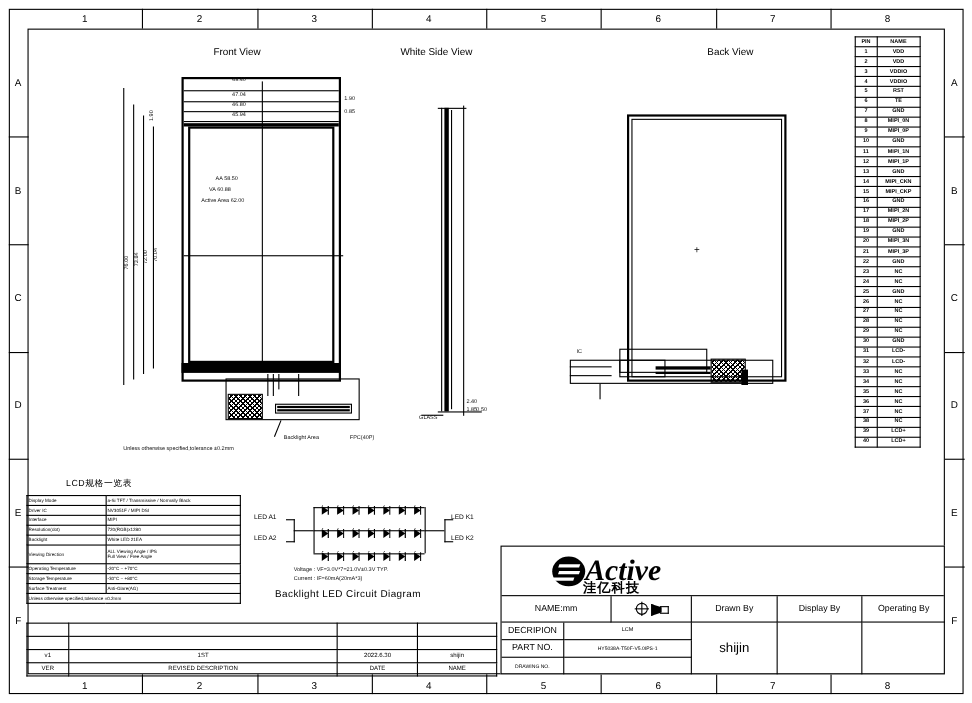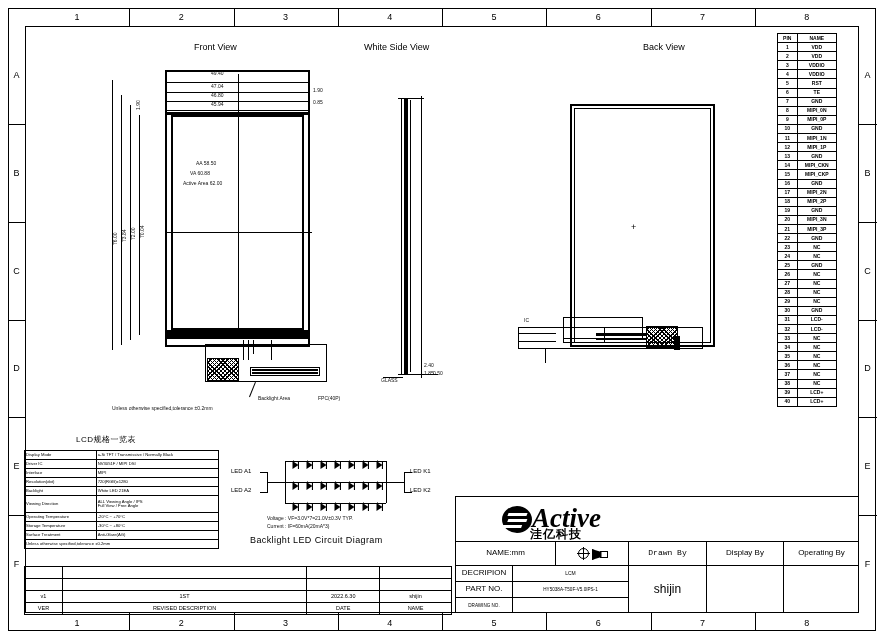--- a/index.html
+++ b/index.html
@@ -90,21 +90,21 @@
     line-height: 1.05;
     padding: 0 1px;
     height: 9px;
     vertical-align: middle;
     color: #000;
   }
   #lcd-spec .k { width: 72px; }
   #lcd-spec .v { width: 123px; }
   .spec-title {
     position: absolute; left: 60px; top: 434px;
-    font-size: 8px; letter-spacing: .5px; margin-left: 16px;
+    font-size: 8px; letter-spacing: .5px;
   }
 
   
   #rev-table {
     position: absolute; left: 24px; top: 566px;
     width: 428px;
     border-collapse: collapse;
   }
   #rev-table td {
     border: 1px solid #000;
@@ -750,21 +750,21 @@
       <div class="logo-cn">洼亿科技</div>
     </div>
 
     <div class="tb-cell" style="left:0; top:45px; width:100px; height:24px;">NAME:mm</div>
     <div class="tb-cell" style="left:100px; top:45px; width:73px; height:24px;">
       <span class="proj-sym">
         <span class="proj-circle"></span>
           <span class="proj-cone"></span>
       </span>
     </div>
-    <div class="tb-cell" style="left:173px; top:45px; width:78px; height:24px;font-family:Liberation Mono, monospace;">Drawn By</div>
+    <div class="tb-cell" style="left:173px; top:45px; width:78px; height:24px;">Drawn By</div>
     <div class="tb-cell" style="left:251px; top:45px; width:77px; height:24px;">Display By</div>
     <div class="tb-cell nr" style="left:328px; top:45px; width:75px; height:24px;">Operating By</div>
 
     <div class="tb-cell" style="left:0; top:69px; width:57px; height:16px; font-size:8px;">DECRIPION</div>
     <div class="tb-cell" style="left:57px; top:69px; width:116px; height:16px; font-size:5px;">LCM</div>
     <div class="tb-cell" style="left:0; top:85px; width:57px; height:16px; font-size:8px;">PART NO.</div>
     <div class="tb-cell" style="left:57px; top:85px; width:116px; height:16px; font-size:4.6px;">HY5038A-T50F-V5.0IPS-1</div>
     <div class="tb-cell nb" style="left:0; top:101px; width:57px; height:15px; font-size:4.6px;">DRAWING NO.</div>
     <div class="tb-cell nb" style="left:57px; top:101px; width:116px; height:15px; font-size:5px;"></div>
 

